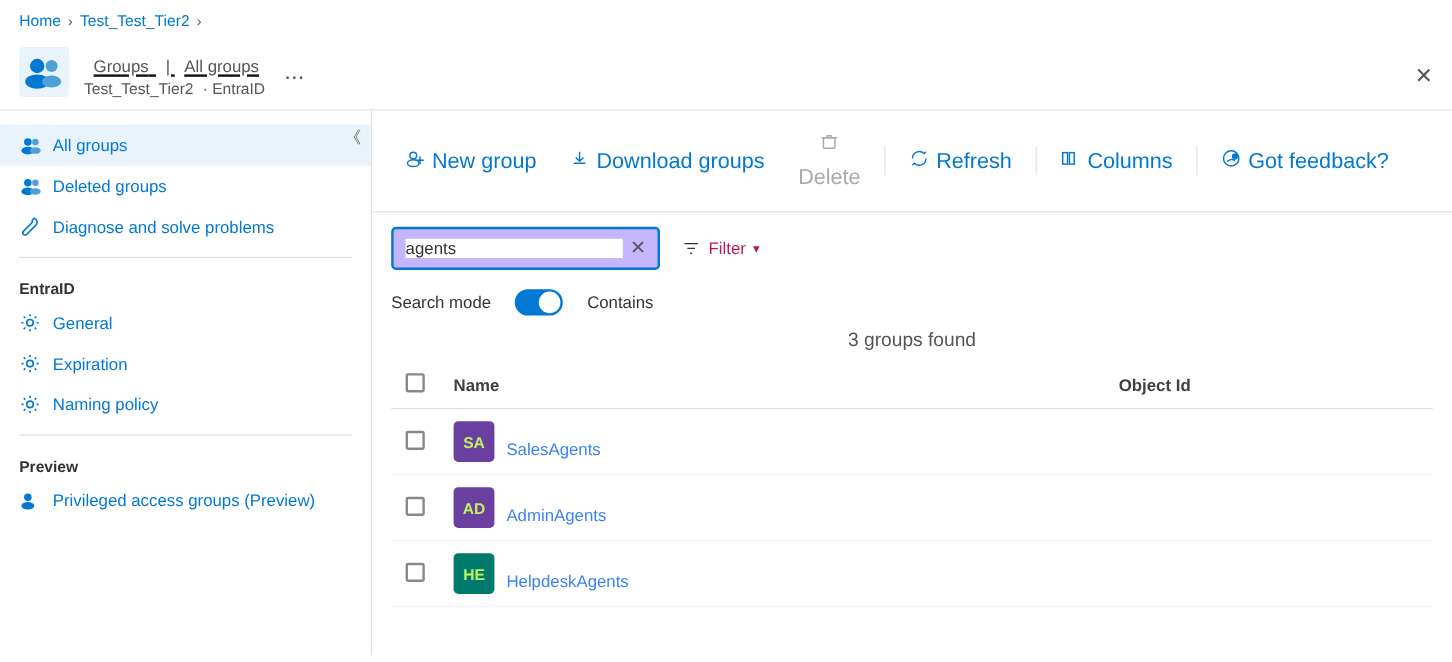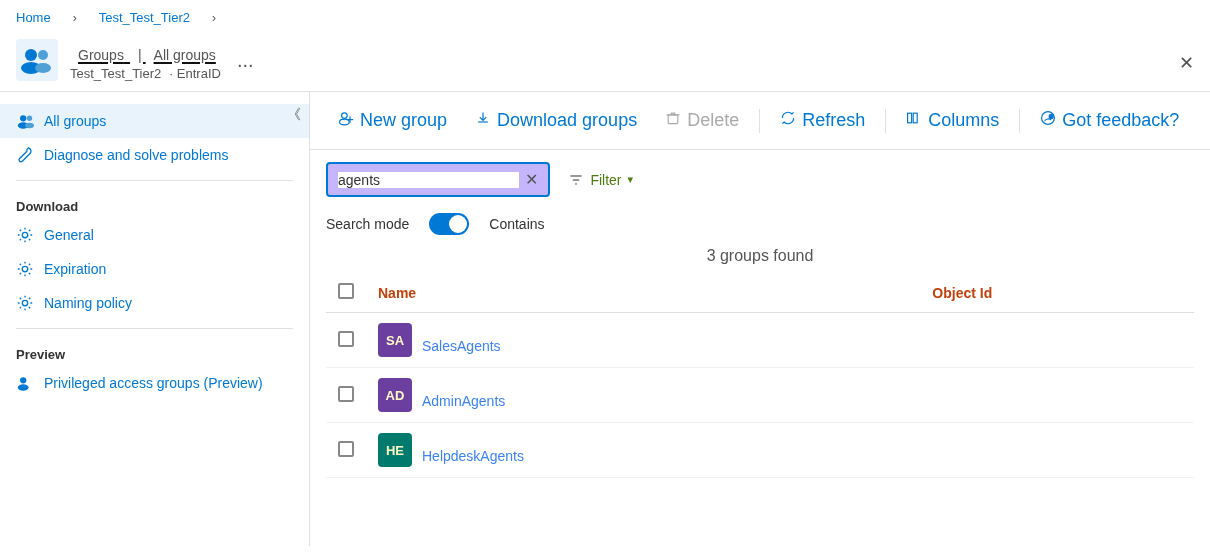--- a/index.html
+++ b/index.html
@@ -1,19 +1,19 @@
 <!DOCTYPE html>
 <html><head>
   <meta charset="utf-8">
   <style>
     * { box-sizing: border-box; margin: 0; padding: 0; }
     body { font-family: 'Segoe UI', sans-serif; font-size: 14px; background: #fff; color: #333; width: 1210px; height: 552px; overflow: hidden; }
 
     
-    .breadcrumb { display: flex; align-items: center; padding: 10px 16px; font-size: 13px; color: #0078d4; gap: 22px; }
+    .breadcrumb { display: flex; align-items: center; padding: 10px 16px; font-size: 13px; color: #0078d4; gap: 6px; }
     .breadcrumb span { color: #555; }
     .breadcrumb a { color: #0078d4; text-decoration: none; }
     .breadcrumb-chevron { color: #555; font-size: 12px; }
 
     
     .header { display: flex; align-items: center; padding: 4px 16px 10px 16px; border-bottom: 1px solid #e0e0e0; position: relative; }
     .header-icon { width: 42px; height: 42px; margin-right: 12px; }
     .header-icon svg { width: 42px; height: 42px; }
     .header-title { display: flex; flex-direction: column; }
     .header-title-main { font-size: 22px; font-weight: 600; color: #111; text-decoration: underline; }
@@ -33,48 +33,48 @@
     .sidebar-divider { border: none; border-top: 1px solid #e0e0e0; margin: 8px 16px; }
     .sidebar-section-title { padding: 10px 16px 4px 16px; font-size: 13px; font-weight: 600; color: #333; }
     .sidebar-collapse { position: absolute; top: 10px; right: 0; padding: 4px 8px; cursor: pointer; color: #555; }
 
     
     .content { flex: 1; padding: 0; overflow-y: auto; }
 
     
     .toolbar { display: flex; align-items: center; padding: 12px 16px; gap: 4px; border-bottom: 1px solid #e0e0e0; flex-wrap: wrap; }
     .toolbar-btn { display: flex; align-items: center; gap: 6px; padding: 6px 12px; background: transparent; border: none; cursor: pointer; color: #0078d4; font-size: 18px; border-radius: 4px; }
-    .toolbar-btn.disabled { color: #aaa; cursor: default; }
+    .toolbar-btn.disabled { color: #aaa; cursor: default; flex-direction: column; }
     .toolbar-separator { width: 1px; height: 24px; background: #e0e0e0; margin: 0 4px; }
 
     
     .search-area { padding: 12px 16px; }
     .search-box { display: flex; align-items: center; border: 2px solid #0078d4; border-radius: 4px; padding: 6px 10px; max-width: 500px; background: #c4b5fd; }
     .search-input { flex: 1; border: none; outline: none; font-size: 14px; color: #333; }
     .search-clear { cursor: pointer; color: #555; font-size: 16px; margin-left: 6px; }
 
     
     .search-mode { display: flex; align-items: center; gap: 20px; padding: 4px 0 8px 16px; font-size: 14px; }
     .toggle { width: 40px; height: 22px; background: #0078d4; border-radius: 11px; position: relative; cursor: pointer; display: inline-block; }
     .toggle-circle { width: 18px; height: 18px; background: #fff; border-radius: 50%; position: absolute; top: 2px; right: 2px; }
 
     
     .results-count { padding: 4px 16px 8px 16px; font-size: 16px; color: #555; text-align: center; }
 
     
     .table { width: 100%; border-collapse: collapse; }
-    .table th { text-align: left; padding: 10px 12px; font-weight: 600; font-size: 14px; color: #c2410c; border-bottom: 1px solid #e0e0e0; }
+    .table th { text-align: left; padding: 10px 12px; font-weight: 600; font-size: 14px; color: #404040; border-bottom: 1px solid #e0e0e0; }
     .table td { padding: 10px 12px; border-bottom: 1px solid #f0f0f0; vertical-align: middle; }
     .checkbox { width: 16px; height: 16px; border: 2px solid #888; border-radius: 2px; display: inline-block; cursor: pointer; }
-    .avatar { width: 34px; height: 34px; border-radius: 4px; display: flex; align-items: center; justify-content: center; font-weight: 700; font-size: 13px; color: #fef9c3; flex-shrink: 0; }
+    .avatar { width: 34px; height: 34px; border-radius: 4px; display: flex; align-items: center; justify-content: center; font-weight: 700; font-size: 13px; color: #bef264; flex-shrink: 0; }
     .group-row-name { display: flex; align-items: center; gap: 10px; }
     .group-link { color: #3b82f6; text-decoration: none; margin-top: 12px; }
 
     
-    .filter-btn { display: flex; align-items: center; gap: 6px; cursor: pointer; color: #4d7c0f; font-size: 14px; padding: 6px 10px; margin-left: 8px; }
+    .filter-btn { display: flex; align-items: center; gap: 6px; cursor: pointer; color: #be185d; font-size: 14px; padding: 6px 10px; margin-left: 8px; }
 
     
     .sidebar::-webkit-scrollbar, .content::-webkit-scrollbar { width: 6px; }
     .sidebar::-webkit-scrollbar-thumb, .content::-webkit-scrollbar-thumb { background: #ccc; border-radius: 3px; }
   </style>
 </head>
 <body>
 
 <div class="breadcrumb">
   <a>Home</a>
@@ -118,33 +118,44 @@
         <svg width="18" height="18" viewBox="0 0 20 20" fill="#0078d4">
             <circle cx="8" cy="7" r="3.5"></circle>
             <ellipse cx="8" cy="15" rx="6" ry="3.5"></ellipse>
             <circle cx="15" cy="7" r="3" fill="#50a0d8"></circle>
             <ellipse cx="15" cy="15" rx="5" ry="3" fill="#50a0d8"></ellipse>
           </svg>
       </span>
       <span>All groups</span>
     </div>
 
+    <div class="sidebar-item">
+      <span class="icon">
+        <svg width="18" height="18" viewBox="0 0 20 20" fill="#0078d4">
+            <circle cx="8" cy="7" r="3.5"></circle>
+            <ellipse cx="8" cy="15" rx="6" ry="3.5"></ellipse>
+            <circle cx="15" cy="7" r="3" fill="#50a0d8"></circle>
+            <ellipse cx="15" cy="15" rx="5" ry="3" fill="#50a0d8"></ellipse>
+          </svg>
+      </span>
+      <span>Deleted groups</span>
+    </div>
 
     <div class="sidebar-item">
       <span class="icon">
         <svg width="18" height="18" viewBox="0 0 20 20" fill="none" stroke="#0078d4" stroke-width="1.5">
             <path d="M14 2a4 4 0 0 1 1 7l-8 8a2 2 0 0 1-3-3l8-8a4 4 0 0 1 2-4z"></path>
           </svg>
       </span>
       <span>Diagnose and solve problems</span>
     </div>
 
     <hr class="sidebar-divider">
 
-    <div class="sidebar-section-title">Download</div>
+    <div class="sidebar-section-title">EntraID</div>
 
     <div class="sidebar-item">
       <span class="icon">
         <svg width="18" height="18" viewBox="0 0 20 20" fill="none" stroke="#0078d4" stroke-width="1.5">
             <circle cx="10" cy="10" r="3"></circle>
             <path d="M10 2v2M10 16v2M2 10h2M16 10h2M4.2 4.2l1.4 1.4M14.4 14.4l1.4 1.4M4.2 15.8l1.4-1.4M14.4 5.6l1.4-1.4"></path>
           </svg>
       </span>
       <span>General</span>
     </div>

